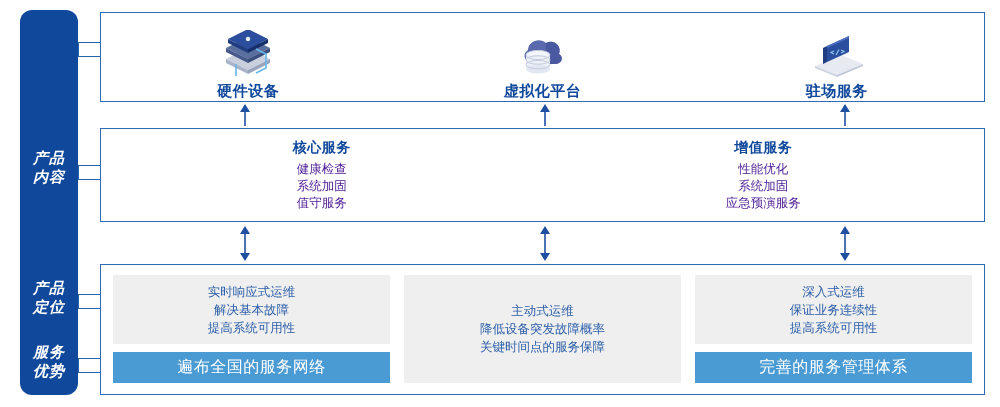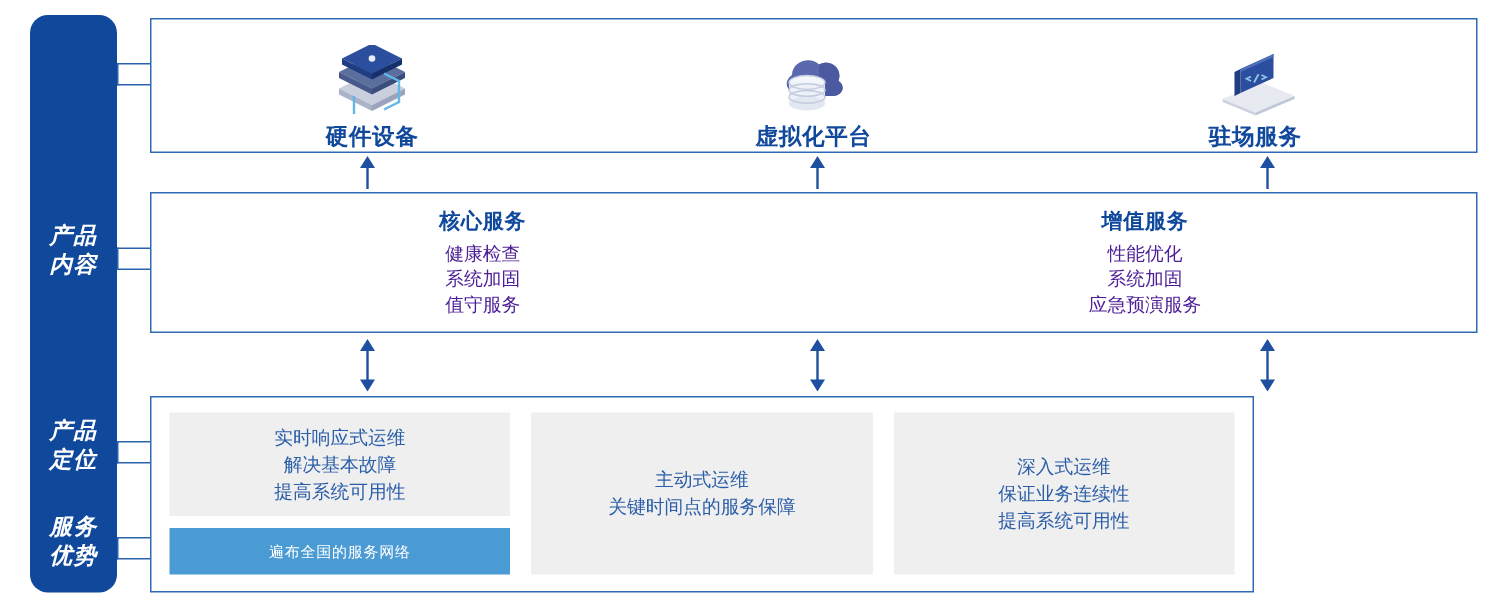--- a/index.html
+++ b/index.html
@@ -48,21 +48,21 @@
 
   
   .panel {
     position: absolute;
     border: 1px solid #2f6ab5;
     background: #ffffff;
     z-index: 2;
   }
   #panel-tech { left: 100px; top: 12px;  width: 885px; height: 90px; }
   #panel-prod { left: 100px; top: 128px; width: 885px; height: 94px; }
-  #panel-pos  { left: 100px; top: 264px; width: 736px; height: 131px; }
+  #panel-pos  { left: 100px; top: 264px; width: 885px; height: 131px; }
 
   
   .tech-row { display: flex; width: 100%; height: 100%; }
   .tech-cell {
     flex: 1;
     display: flex; flex-direction: column;
     align-items: center; justify-content: flex-end;
     gap: 2px;
   }
   .tech-icon { width: 64px; height: 50px; }
@@ -108,21 +108,21 @@
   .pos-item {
     font-size: 12.5px;
     color: #2b5ea8;
     line-height: 18px;
   }
   .adv-bar {
     background: #4A9AD4;
     height: 31px;
     display: flex; align-items: center; justify-content: center;
     color: #ffffff;
-    font-size: 10px;
+    font-size: 16px;
     letter-spacing: 0.5px;
   }
 
   
   .arrow { position: absolute; z-index: 3; }
 </style>
 </head>
 <body>
 
 <div id="root">
@@ -279,28 +279,30 @@
           <div class="pos-item">实时响应式运维</div>
           <div class="pos-item">解决基本故障</div>
           <div class="pos-item">提高系统可用性</div>
         </div>
         <div class="adv-bar">遍布全国的服务网络</div>
       </div>
 
       <div class="pos-cell">
         <div class="pos-grey">
           <div class="pos-item">主动式运维</div>
+          <div class="pos-item">降低设备突发故障概率</div>
           <div class="pos-item">关键时间点的服务保障</div>
         </div>
       </div>
 
       <div class="pos-cell">
         <div class="pos-grey">
           <div class="pos-item">深入式运维</div>
           <div class="pos-item">保证业务连续性</div>
           <div class="pos-item">提高系统可用性</div>
         </div>
+        <div class="adv-bar">完善的服务管理体系</div>
       </div>
 
     </div>
   </div>
 
 </div>
 
 </body></html>

